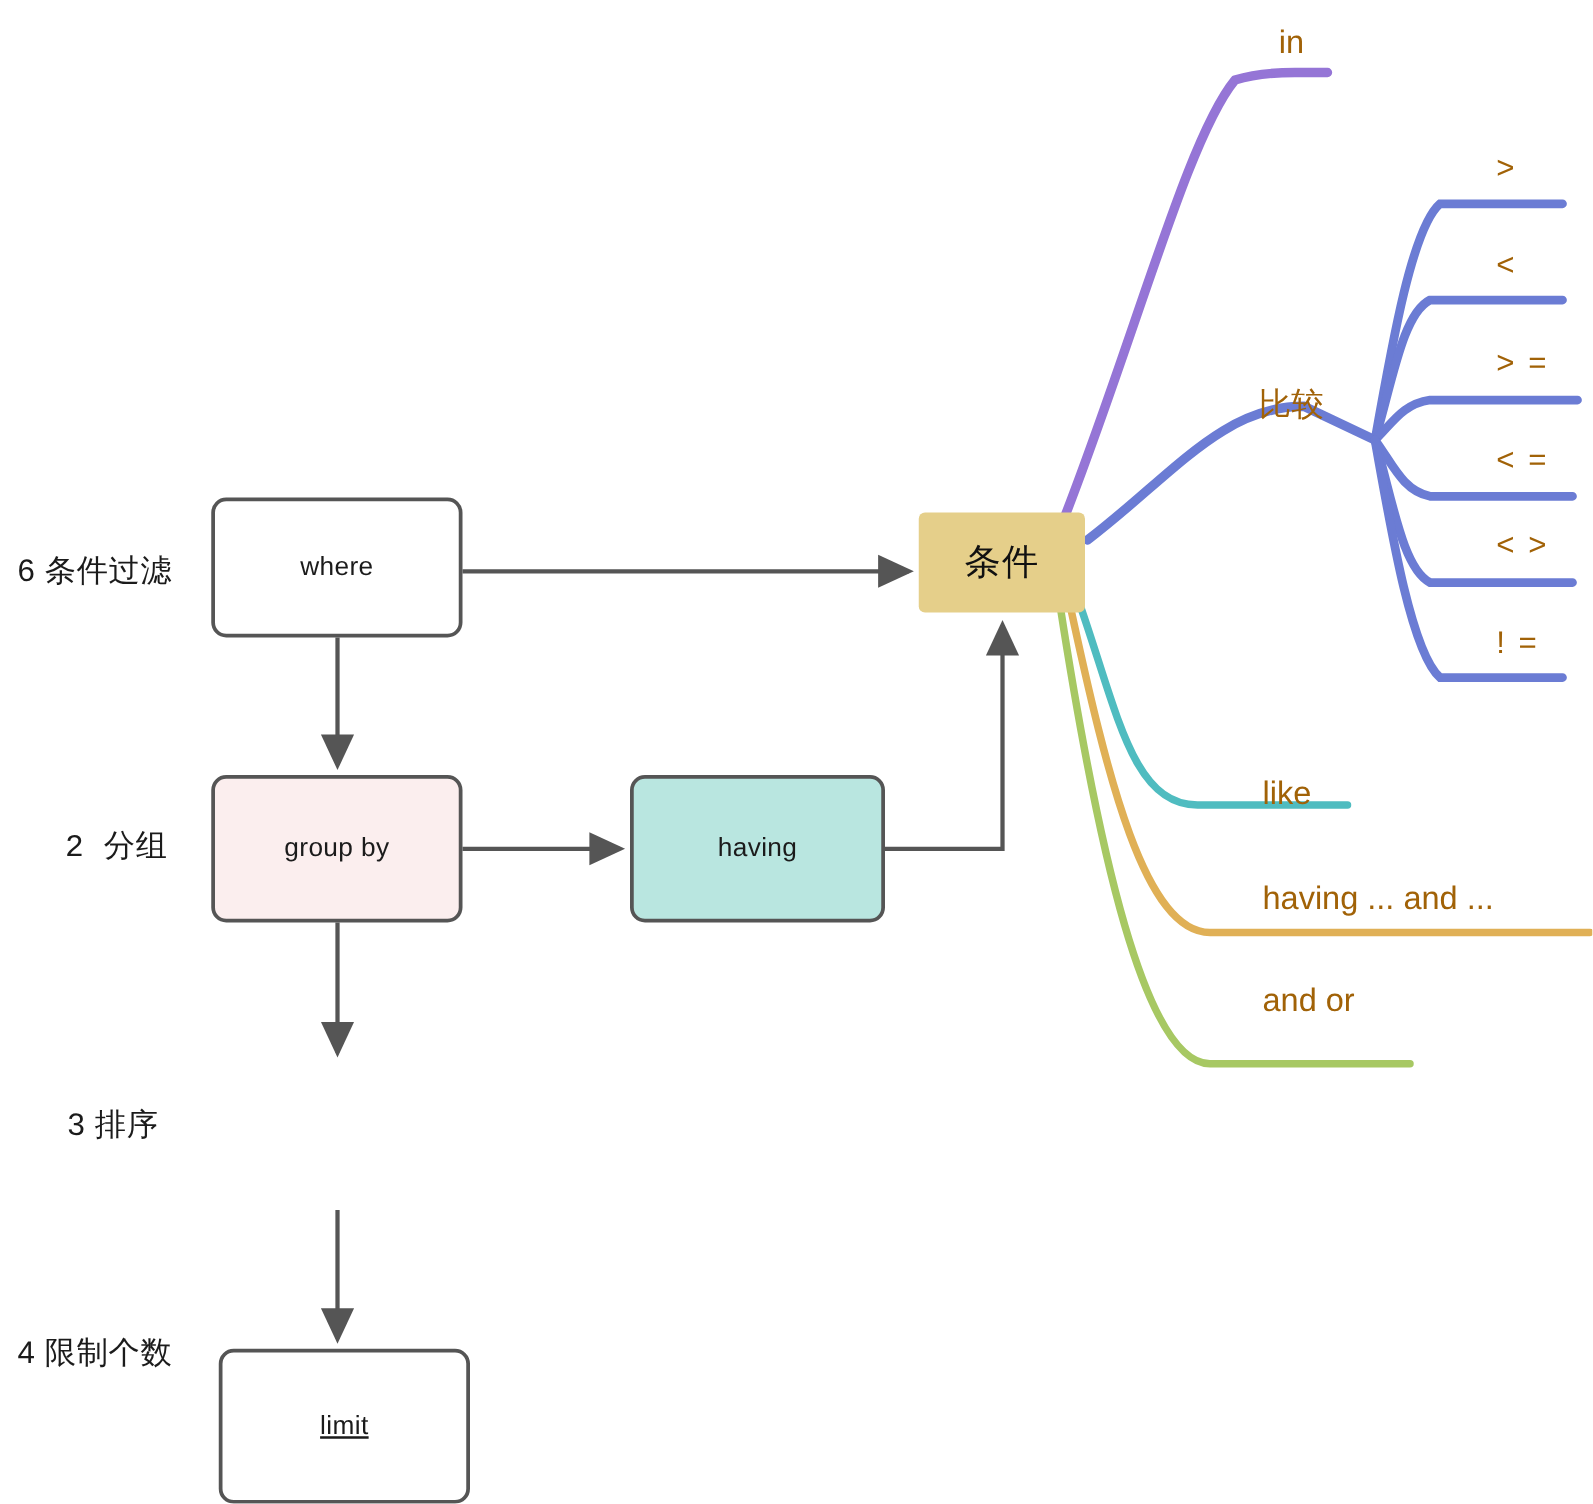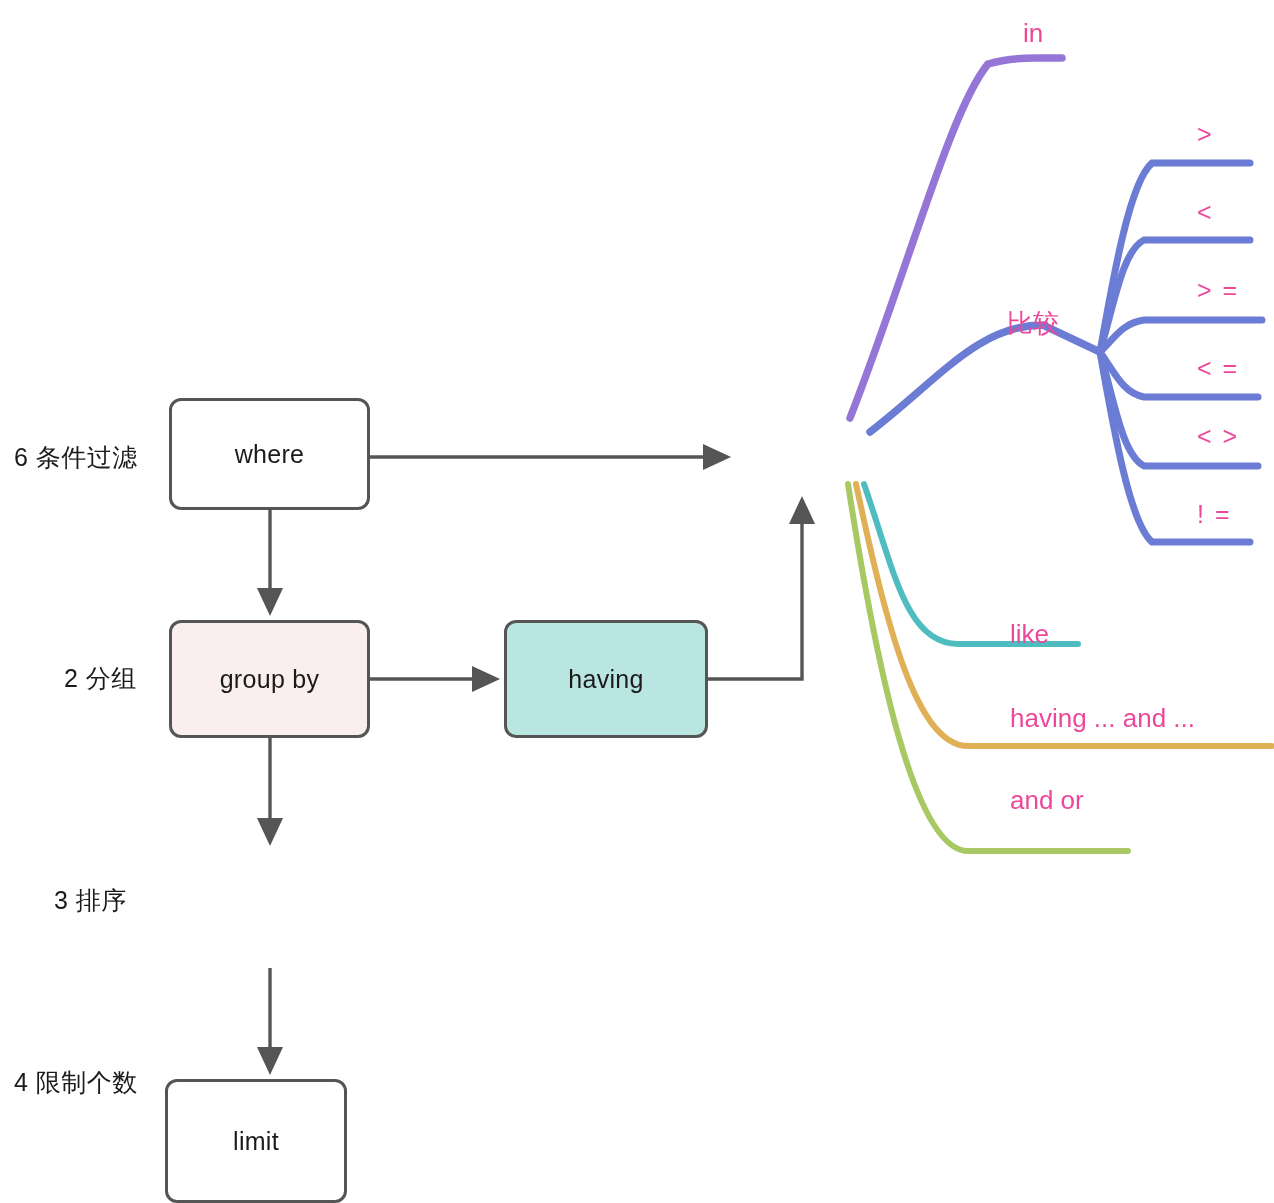--- a/index.html
+++ b/index.html
@@ -35,21 +35,21 @@
   }
   .flow-node {
     position: absolute;
     box-sizing: border-box;
     border: 3px solid #555555;
     border-radius: 12px;
     background: #ffffff;
     display: flex;
     align-items: center;
     justify-content: center;
-    font-size: 25px;
+    font-size: 21px;
     color: #1b1b1b;
     letter-spacing: 0.3px;
   }
   .flow-node.pink   { background: #fbeeee; }
   .flow-node.mint   { background: #b9e6e0; }
   .cond-node {
     position: absolute;
     box-sizing: border-box;
     background: #e5cf8a;
     border: none;
@@ -58,21 +58,21 @@
     align-items: center;
     justify-content: center;
     font-size: 29px;
     color: #111111;
     letter-spacing: 1px;
   }
   .branch-label {
     position: absolute;
     font-size: 26px;
     line-height: 1;
-    color: #ec4899;
+    color: #a16207;
     white-space: nowrap;
   }
   .branch-label.op {
     font-size: 25px;
     letter-spacing: 2px;
   }
 </style>
 </head>
 <body>
 
@@ -104,29 +104,30 @@
         <path d="M1100 352 C 1114 370.9, 1122 392.5, 1144 397 L 1258 397" fill="none" stroke="#6b7cd4" stroke-width="7" stroke-linecap="round"></path>
         <path d="M1100 352 C 1114 399.88, 1122 454.6, 1144 466 L 1258 466" fill="none" stroke="#6b7cd4" stroke-width="7" stroke-linecap="round"></path>
         <path d="M1100 352 C 1114 431.8, 1130 523, 1152 542 L 1250 542" fill="none" stroke="#6b7cd4" stroke-width="7" stroke-linecap="round"></path>
         <path d="M864 484 C 894 570.08, 906 644, 958 644 L 1078 644" fill="none" stroke="#4fbcc0" stroke-width="6" stroke-linecap="round"></path>
         <path d="M856 484 C 886 623.12, 916 746, 968 746 L 1272 746" fill="none" stroke="#e0b056" stroke-width="6" stroke-linecap="round"></path>
         <path d="M848 484 C 878 677.72, 916 851, 968 851 L 1128 851" fill="none" stroke="#a7c863" stroke-width="6" stroke-linecap="round"></path>
       </g>
   </svg>
 
   <div class="stage-label" style="left:14px; top:445px;">6 条件过滤</div>
-  <div class="stage-label" style="left:64px; top:666px;">2 分组</div>
+  <div class="stage-label" style="left:52px; top:666px;font-family:Liberation Mono, monospace;">2 分组</div>
   <div class="stage-label" style="left:54px; top:888px;">3 排序</div>
   <div class="stage-label" style="left:14px; top:1070px;">4 限制个数</div>
 
   <div class="flow-node" style="left:169px; top:398px; width:201px; height:112px;">where</div>
   <div class="flow-node mint" style="left:504px; top:620px; width:204px; height:118px;">having</div>
   <div class="flow-node pink" style="left:169px; top:620px; width:201px; height:118px;">group by</div>
-  <div class="flow-node" style="left:165px; top:1079px; width:182px; height:124px;">limit</div>
+  <div class="flow-node" style="left:175px; top:1079px; width:201px; height:124px;text-decoration:underline;">limit</div>
 
+  <div class="cond-node" style="left:735px; top:410px; width:133px; height:80px;">条件</div>
 
   <div class="branch-label" style="left:1023px; top:20px;">in</div>
 
   <div class="branch-label" style="left:1007px; top:310px;">比较</div>
 
   <div class="branch-label op" style="left:1197px; top:122px;">&gt;</div>
   <div class="branch-label op" style="left:1197px; top:200px;">&lt;</div>
   <div class="branch-label op" style="left:1197px; top:278px;">&gt; =</div>
   <div class="branch-label op" style="left:1197px; top:356px;">&lt; =</div>
   <div class="branch-label op" style="left:1197px; top:424px;">&lt; &gt;</div>

